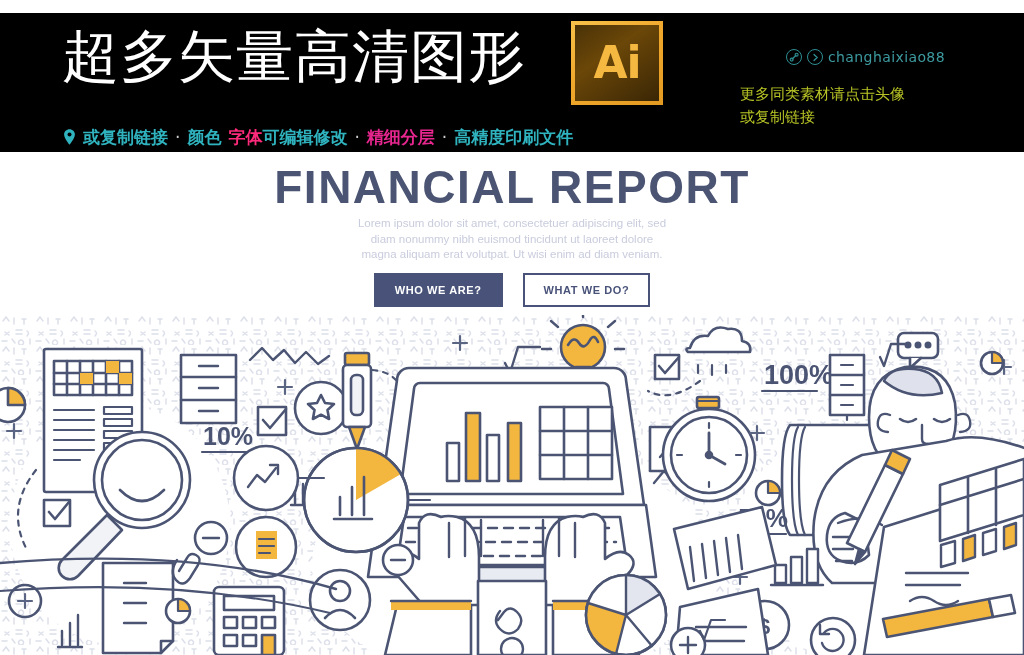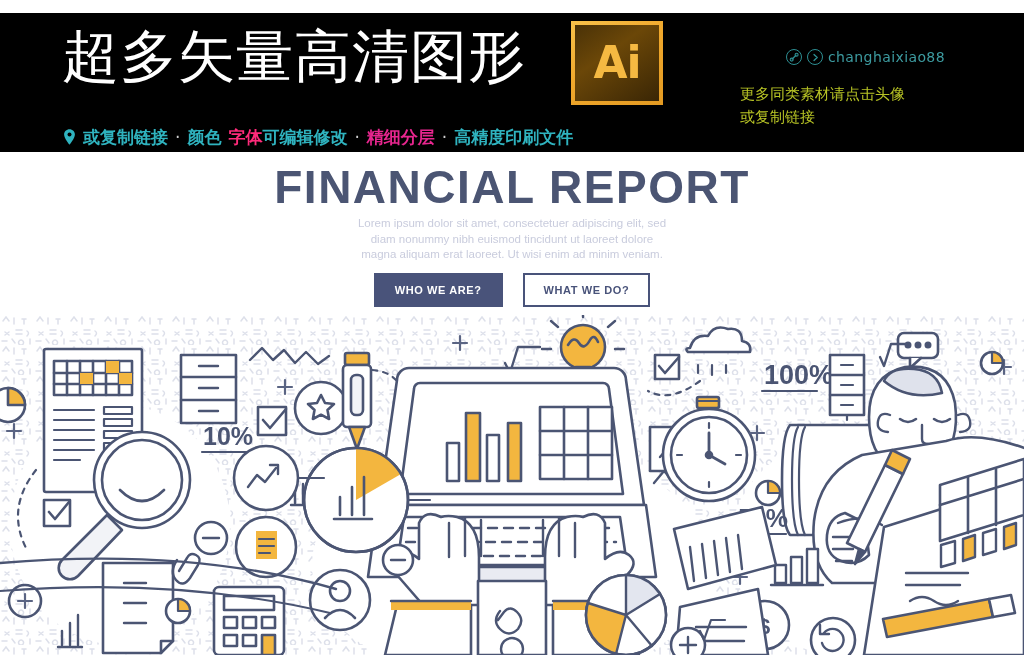--- a/index.html
+++ b/index.html
@@ -128,21 +128,21 @@
       </div>
   </div>
 
   <div class="hero">
 
     <div class="hero-title">FINANCIAL REPORT</div>
 
     <div class="hero-sub">
       <div>Lorem ipsum dolor sit amet, consectetuer adipiscing elit, sed</div>
       <div>diam nonummy nibh euismod tincidunt ut laoreet dolore</div>
-      <div>magna aliquam erat laoreet. Ut wisi enim ad minim veniam.</div>
+      <div>magna aliquam erat volutpat. Ut wisi enim ad diam veniam.</div>
     </div>
 
     <div class="hero-btns">
       <button class="btn btn-solid">WHO WE ARE?</button>
       <button class="btn btn-outline">WHAT WE DO?</button>
     </div>
 
     <div class="illo">
       <svg viewBox="0 0 1024 340" xmlns="http://www.w3.org/2000/svg">
         <defs>

